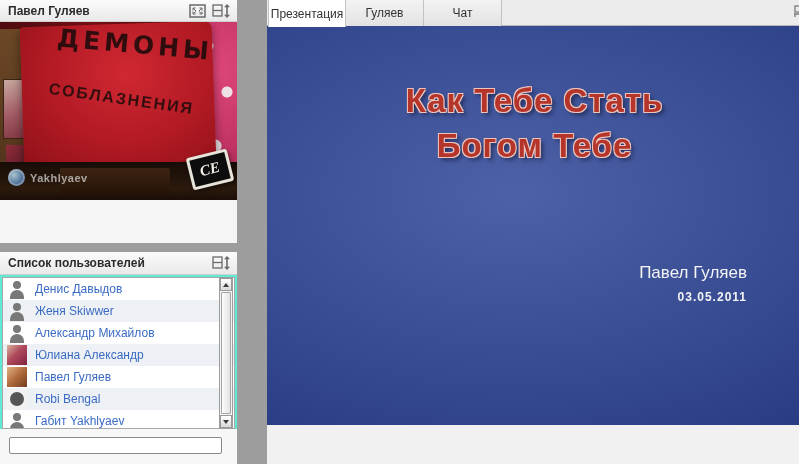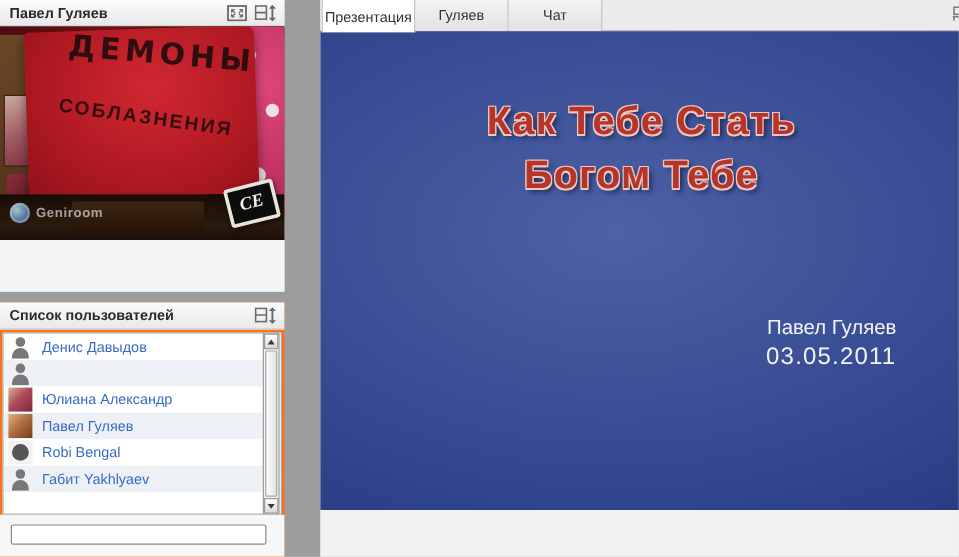--- a/index.html
+++ b/index.html
@@ -63,21 +63,21 @@
     box-shadow:1px 2px 4px rgba(0,0,0,.5);
   }
   .v-watermark{left:8px;bottom:14px;display:flex;align-items:center;gap:5px;opacity:.85;}
   .v-wm-circle{width:17px;height:17px;border-radius:50%;
     background:radial-gradient(circle at 35% 35%, #bfe2ef, #5b86b8 55%, #35568e);
     box-shadow:inset 0 0 0 2px rgba(255,255,255,.35);}
   .v-wm-text{font-size:11px;font-weight:bold;color:rgba(225,225,225,.8);letter-spacing:.5px;}
   .video-footer{left:0;top:200px;width:237px;height:43px;background:#f5f5f5;}
 
   
-  .users-panel{left:0;top:252px;width:237px;height:212px;background:#f97316;}
+  .users-panel{left:0;top:252px;width:237px;height:212px;background:#5eead4;}
   .users-panel .panel-header{height:23px;}
   .user-list{
     left:2px;top:25px;width:233px;height:152px;background:#fff;
     border:1px solid #a8a8a8;box-sizing:border-box;overflow:hidden;
   }
   .user-row{height:22px;display:flex;align-items:center;gap:8px;padding-left:4px;cursor:pointer;}
   .user-row:nth-child(even){background:#edf1f5;}
   .user-name{font-size:12px;color:#3a6bc4;white-space:nowrap;}
   .avatar{width:20px;height:20px;position:relative;overflow:hidden;flex:0 0 auto;}
   .av-sil::before{content:"";position:absolute;left:6px;top:2px;width:8px;height:8px;border-radius:50%;background:#787878;}
@@ -129,21 +129,21 @@
     position:absolute;left:0;top:52px;width:535px;text-align:center;
     font-size:33px;line-height:45px;font-weight:bold;color:#b5352b;
     text-shadow:-1px -1px 0 #ecc6be,1px -1px 0 #ecc6be,-1px 1px 0 #ecc6be,1px 1px 0 #ecc6be,
                 3px 3px 4px rgba(8,10,30,.55);
     letter-spacing:1px;
   }
   .slide-credit{
     position:absolute;right:55px;top:236px;text-align:right;color:#f3f3f6;
   }
   .slide-author{font-size:17px;line-height:22px;}
-  .slide-date{font-size:20px;font-weight:normal;line-height:26px;letter-spacing:1px;}
+  .slide-date{font-size:12px;font-weight:bold;line-height:26px;letter-spacing:1px;}
 
   .pres-sb{left:535px;top:26px;width:16px;height:411px;position:absolute;}
   .pres-sb .sb-thumb{top:14px;bottom:14px;}
   .pres-footer{left:0;top:425px;width:535px;height:39px;background:#f1f1f1;}
 
   
   svg{display:block;}
 </style>
 </head>
 <body>
@@ -183,21 +183,21 @@
         </div>
       <div class="abs v-banner"></div>
       <div class="abs v-banner-line1">ДЕМОНЫ</div>
       <div class="abs v-banner-line2">СОБЛАЗНЕНИЯ</div>
       <div class="abs v-bottom">
         <div class="abs v-furn"></div>
       </div>
       <div class="abs v-sign">СЕ</div>
       <div class="abs v-watermark">
         <span class="v-wm-circle"></span>
-        <span class="v-wm-text">Geniroom</span>
+        <span class="v-wm-text">Yakhlyaev</span>
       </div>
     </div>
     <div class="abs video-footer"></div>
   </div>
 
   <div class="abs users-panel">
     <div class="panel-header">
       <span class="ph-title">Список пользователей</span>
       <span class="ph-icons">
         <span class="icon-btn">
@@ -212,20 +212,25 @@
       </span>
     </div>
 
     <div class="abs user-list">
       <div class="user-row">
         <span class="avatar av-sil"></span>
         <span class="user-name">Денис Давыдов</span>
       </div>
       <div class="user-row">
         <span class="avatar av-sil"></span>
+        <span class="user-name">Женя Skiwwer</span>
+      </div>
+      <div class="user-row">
+        <span class="avatar av-sil"></span>
+        <span class="user-name">Александр Михайлов</span>
       </div>
       <div class="user-row">
         <span class="avatar av-photo-red"></span>
         <span class="user-name">Юлиана Александр</span>
       </div>
       <div class="user-row">
         <span class="avatar av-photo-orange"></span>
         <span class="user-name">Павел Гуляев</span>
       </div>
       <div class="user-row">

